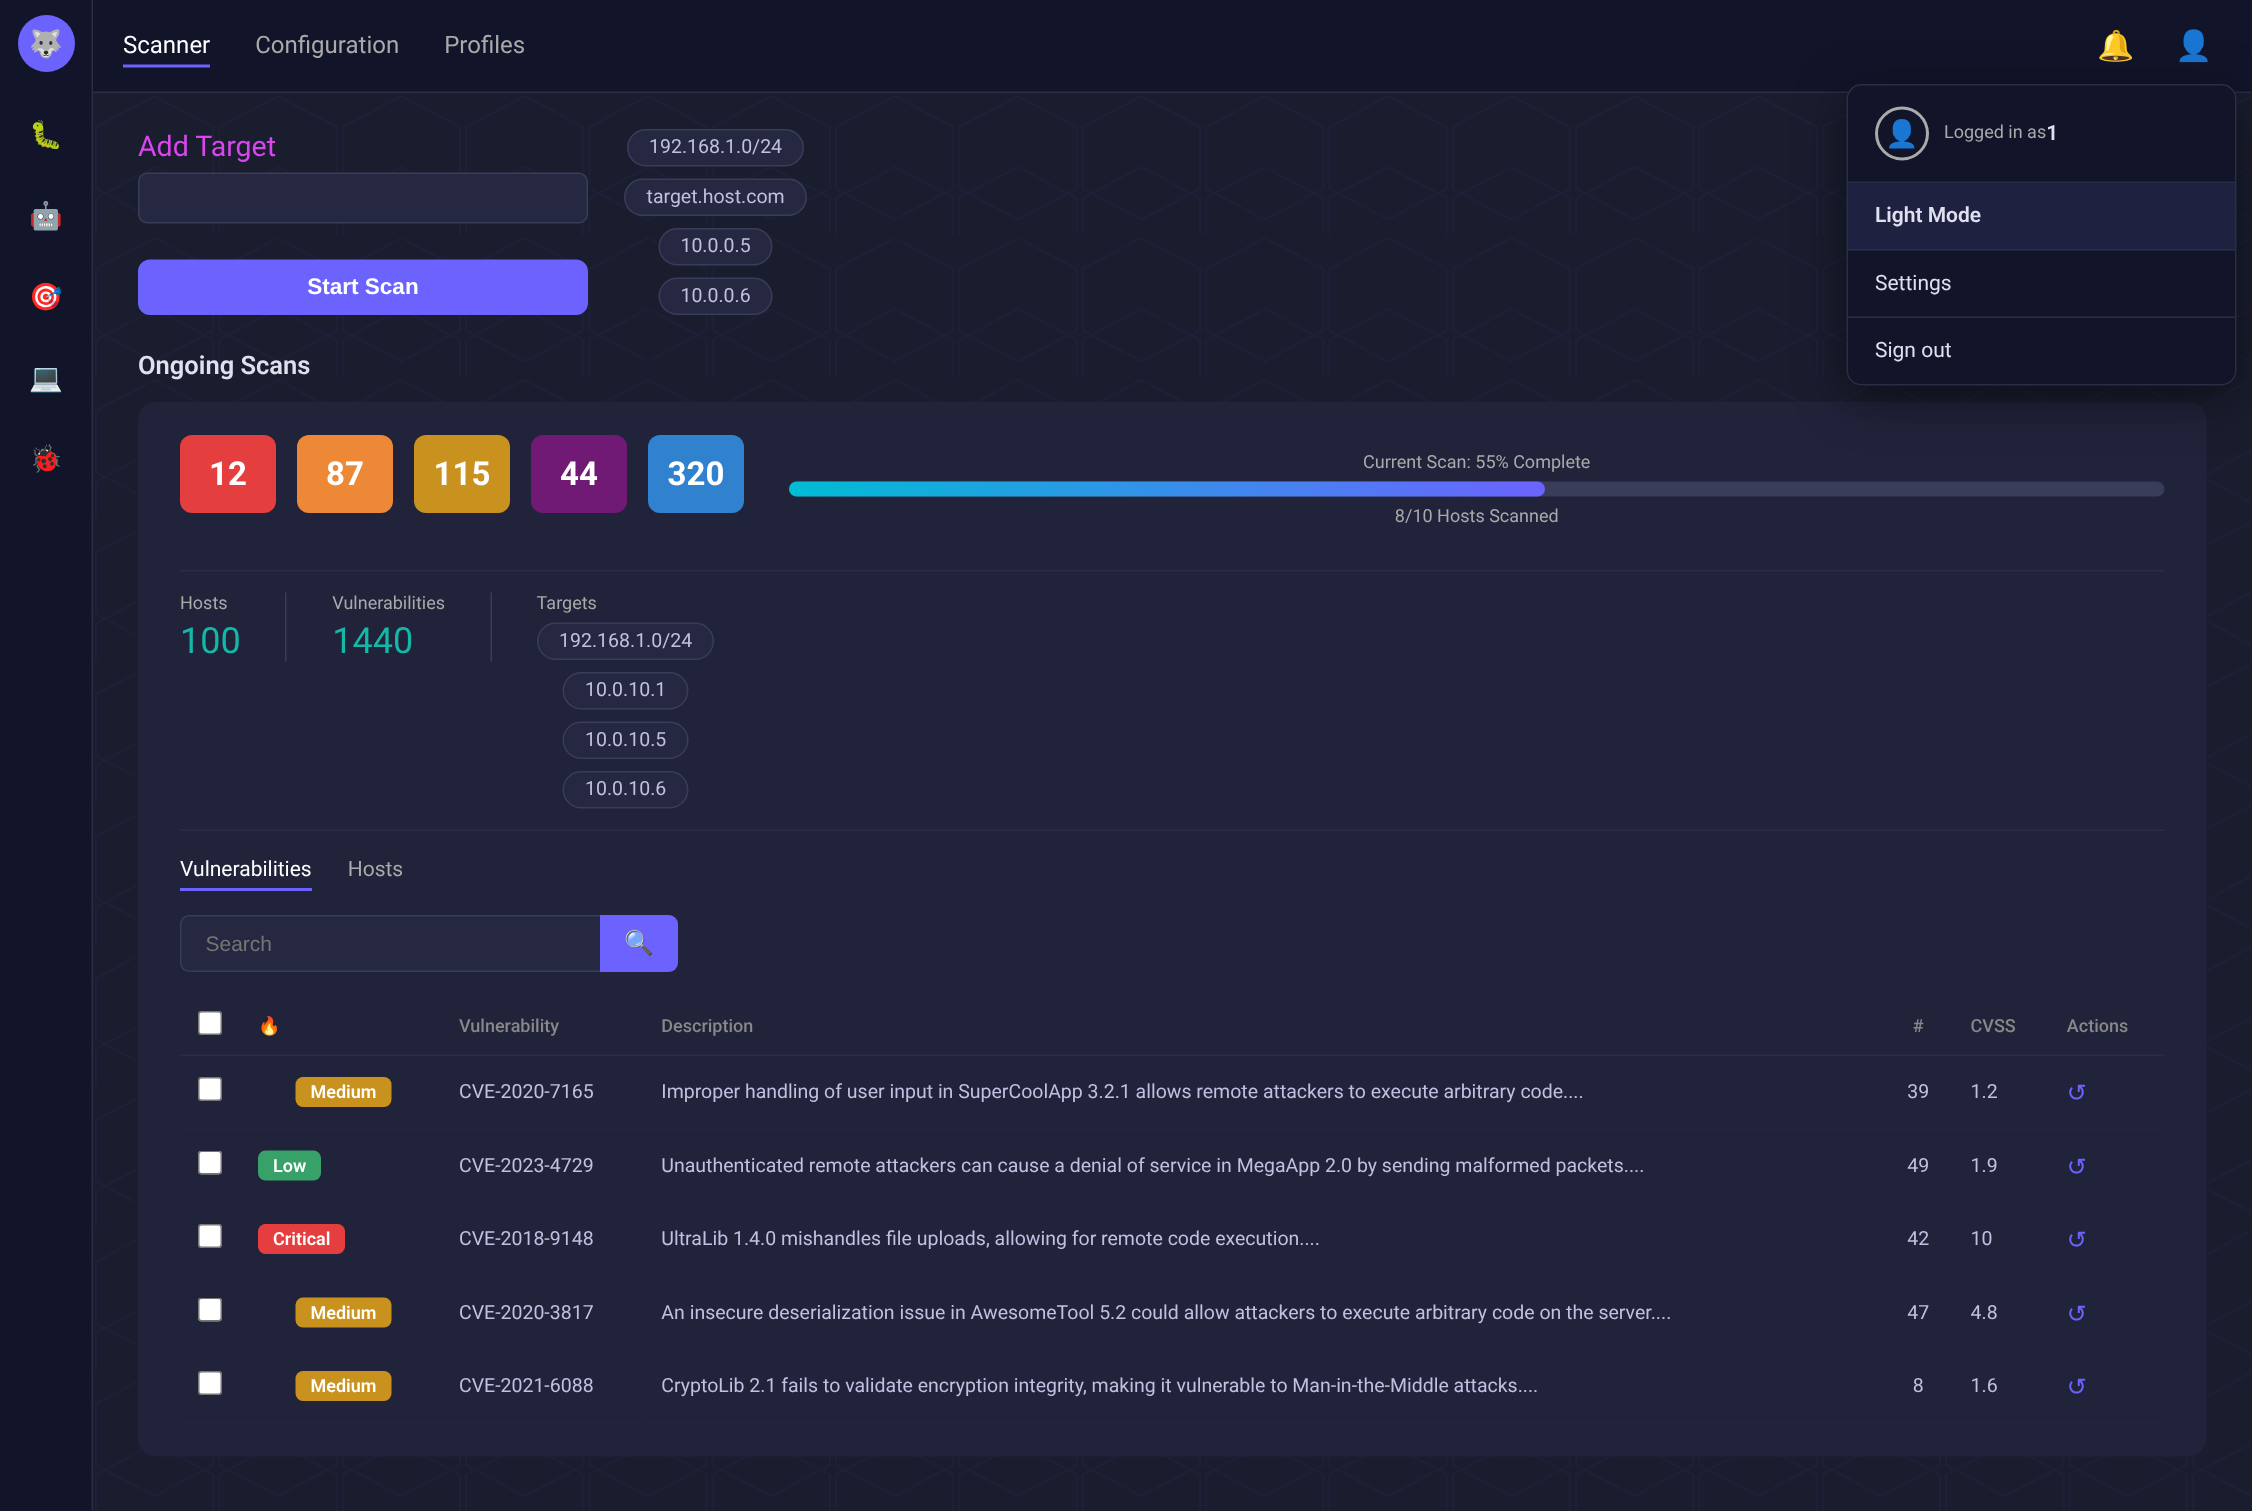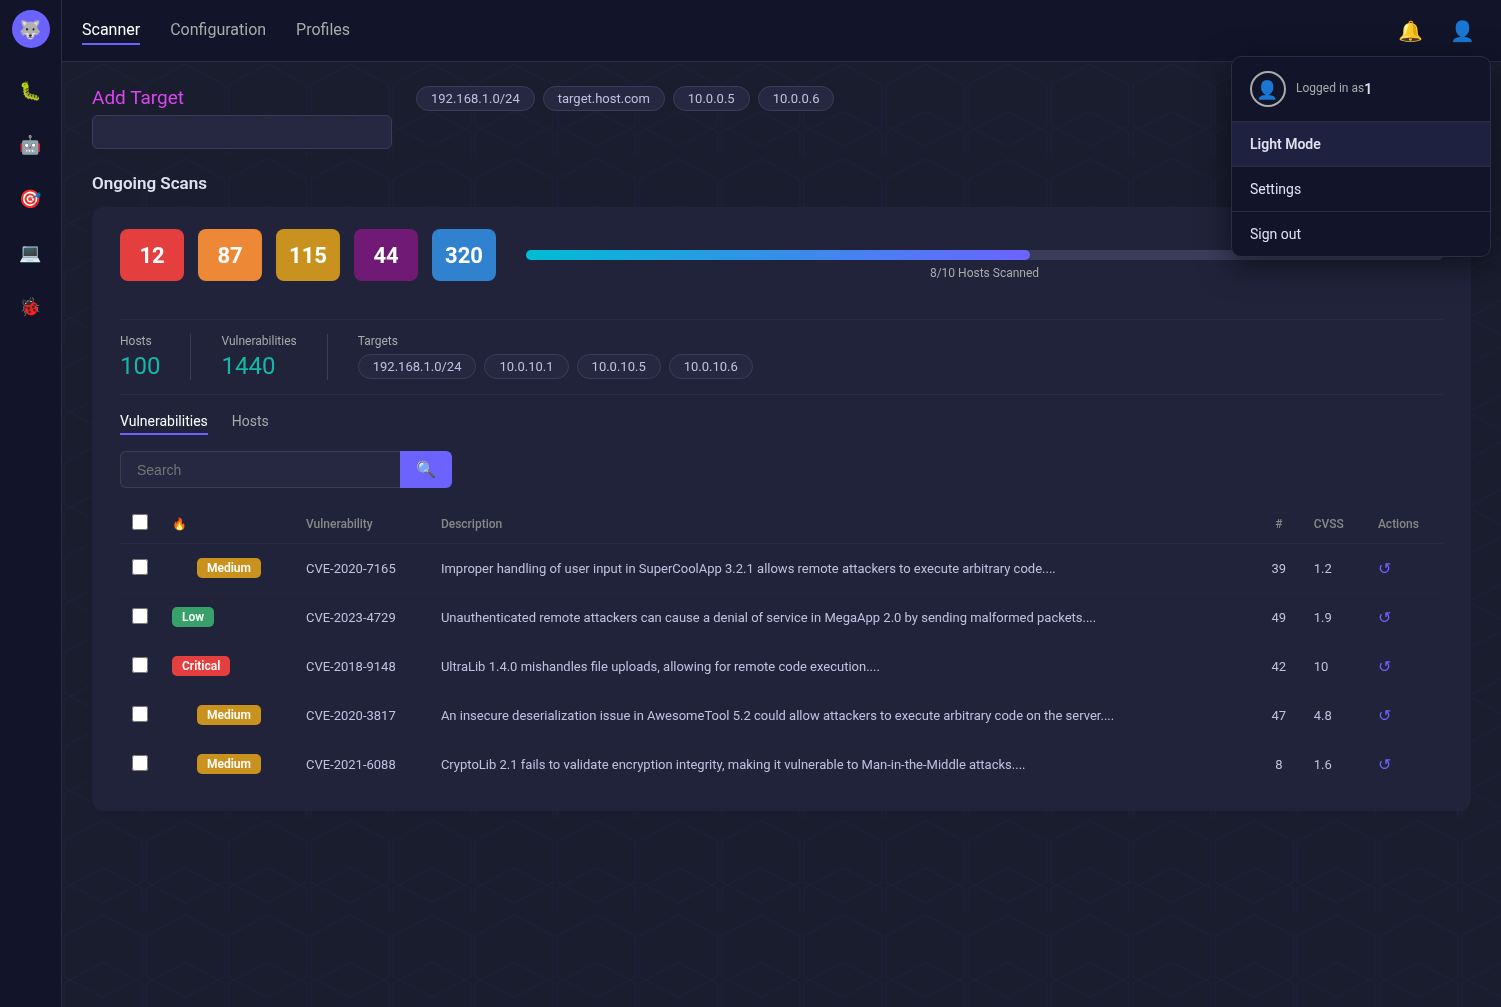--- a/index.html
+++ b/index.html
@@ -139,20 +139,21 @@
     }
     .target-list-block label {
       font-size: 13px;
       color: #aaa;
     }
     .target-tags {
       display: flex;
       gap: 8px;
       flex-wrap: wrap;
       align-items: center;
+      flex-direction: column;
     }
     .tag {
       background: #252840;
       border: 1px solid #3a3d5a;
       border-radius: 20px;
       padding: 4px 14px;
       font-size: 13px;
       color: #c0c0e0;
     }
     .btn-start-scan {
@@ -471,20 +472,21 @@
       </defs>
       <rect width="100%" height="100%" fill="url(#hexPattern)"></rect>
     </svg>
 
     <div class="content-inner">
 
       <div class="add-target-section">
         <div class="add-target-block">
           <label>Add Target</label>
           <input class="add-target-input" type="text" placeholder="" style="">
+          <button class="btn-start-scan">Start Scan</button>
         </div>
         <div class="target-list-block">
           <div class="target-tags">
             <span class="tag">192.168.1.0/24</span>
             <span class="tag">target.host.com</span>
             <span class="tag">10.0.0.5</span>
             <span class="tag">10.0.0.6</span>
           </div>
         </div>
       </div>
@@ -495,20 +497,21 @@
 
         <div class="badges-and-progress">
           <div class="severity-badges">
             <div class="badge badge-critical">12</div>
             <div class="badge badge-high">87</div>
             <div class="badge badge-medium">115</div>
             <div class="badge badge-low">44</div>
             <div class="badge badge-info">320</div>
           </div>
           <div class="scan-progress">
+            <div class="scan-progress-label">Current Scan: 55% Complete</div>
             <div class="progress-bar-track">
               <div class="progress-bar-fill" style="width:55%"></div>
             </div>
             <div class="progress-hosts-label">8/10 Hosts Scanned</div>
           </div>
         </div>
 
         <div class="scan-stats">
           <div class="stat-block">
             <div class="stat-label">Hosts</div>

